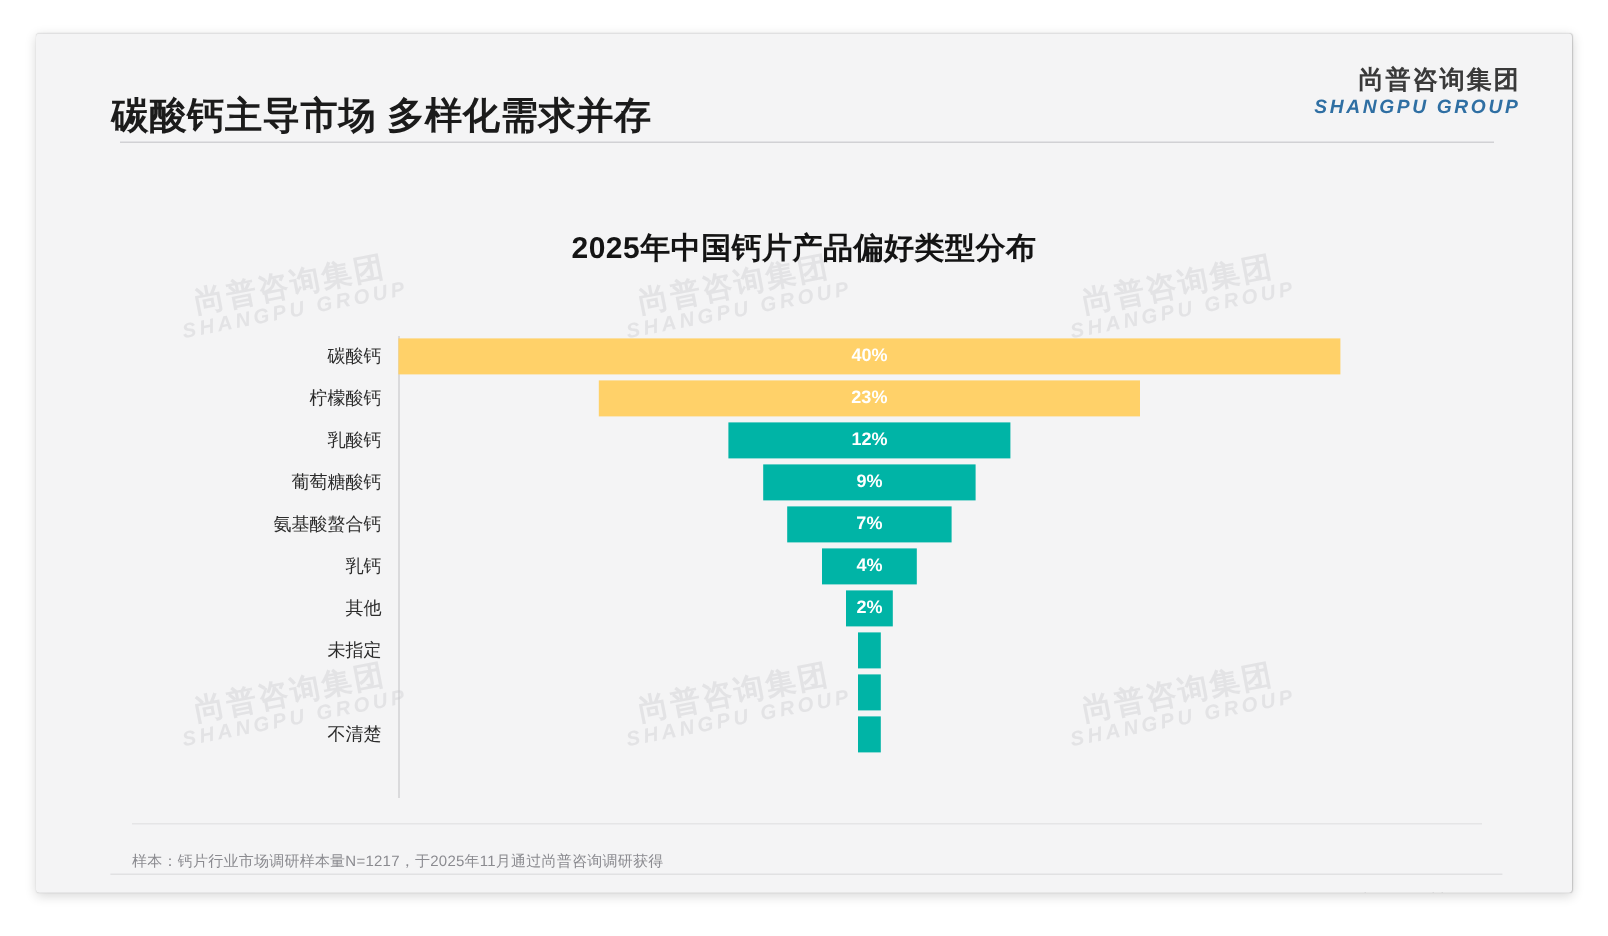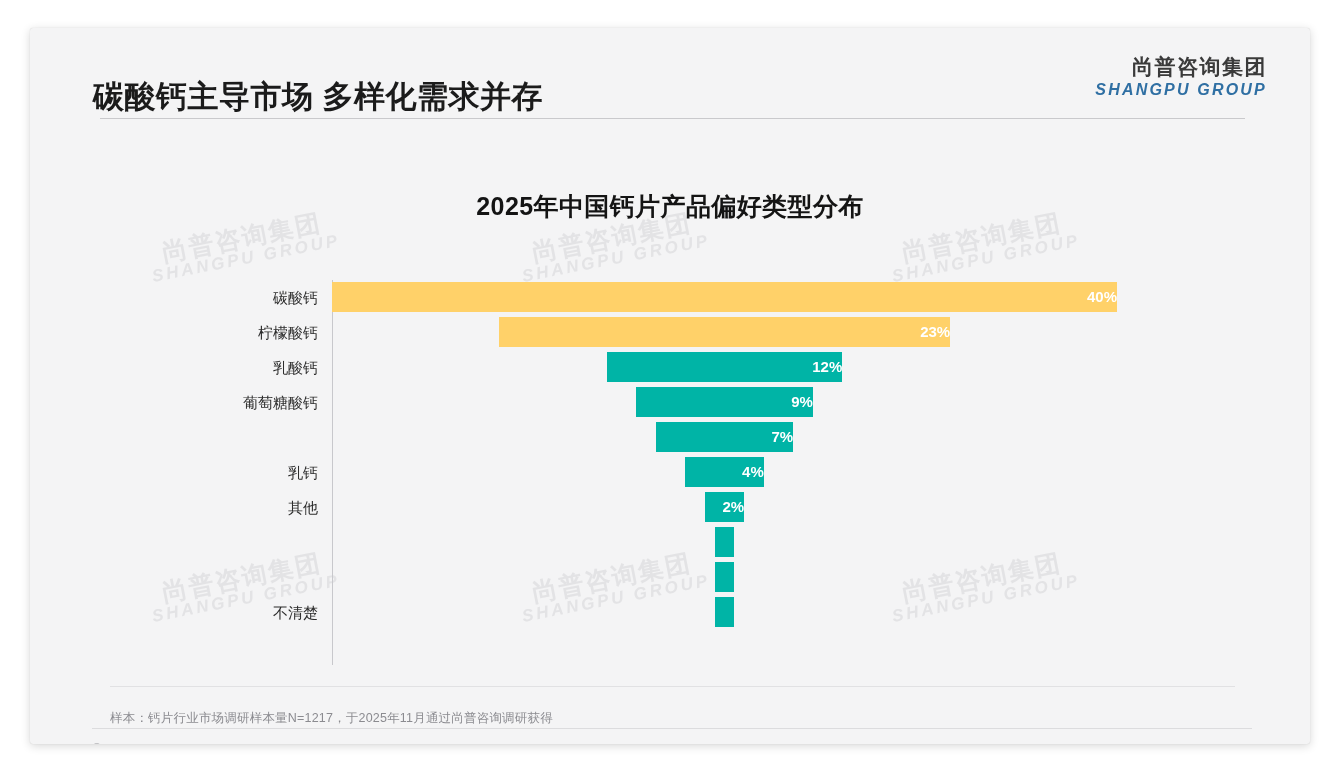--- a/index.html
+++ b/index.html
@@ -122,21 +122,21 @@
   .bar {
     position: absolute;
     top: 2px;
     height: 30px;
   }
   .bar-value {
     position: absolute;
     top: 2px;
     height: 30px;
     line-height: 30px;
-    text-align: right;
+    text-align: center;
     font-size: 15px;
     font-weight: bold;
     color: #ffffff;
   }
 
   
   .wm {
     position: absolute;
     transform: rotate(-11deg);
     color: #e3e3e5;
@@ -248,34 +248,36 @@
         <div class="row-label">乳酸钙</div>
         <div class="bar" style="left: 506.75px; width: 235.5px; background: rgb(0, 180, 166);"></div>
         <div class="bar-value" style="left: 506.75px; width: 235.5px; color: rgb(255, 255, 255);">12%</div>
       </div>
       <div class="row" style="top: 125px;">
         <div class="row-label">葡萄糖酸钙</div>
         <div class="bar" style="left: 536.188px; width: 176.625px; background: rgb(0, 180, 166);"></div>
         <div class="bar-value" style="left: 536.188px; width: 176.625px; color: rgb(255, 255, 255);">9%</div>
       </div>
       <div class="row" style="top: 160px;">
+        <div class="row-label">氨基酸螯合钙</div>
         <div class="bar" style="left: 555.812px; width: 137.375px; background: rgb(0, 180, 166);"></div>
         <div class="bar-value" style="left: 555.812px; width: 137.375px; color: rgb(255, 255, 255);">7%</div>
       </div>
       <div class="row" style="top: 195px; text-decoration: underline;">
         <div class="row-label">乳钙</div>
         <div class="bar" style="left: 585.25px; width: 78.5px; background: rgb(0, 180, 166);"></div>
         <div class="bar-value" style="left: 585.25px; width: 78.5px; color: rgb(255, 255, 255);">4%</div>
       </div>
       <div class="row" style="top: 230px;">
         <div class="row-label">其他</div>
         <div class="bar" style="left: 604.875px; width: 39.25px; background: rgb(0, 180, 166);"></div>
         <div class="bar-value" style="left: 604.875px; width: 39.25px; color: rgb(255, 255, 255);">2%</div>
       </div>
       <div class="row" style="top: 265px;">
+        <div class="row-label">未指定</div>
         <div class="bar" style="left: 614.688px; width: 19.625px; background: rgb(0, 180, 166);"></div>
       </div>
       <div class="row" style="top: 300px;">
         <div class="bar" style="left: 614.688px; width: 19.625px; background: rgb(0, 180, 166);"></div>
       </div>
       <div class="row" style="top: 335px; text-decoration: underline;">
         <div class="row-label">不清楚</div>
         <div class="bar" style="left: 614.688px; width: 19.625px; background: rgb(0, 180, 166);"></div>
       </div>
     </div>

